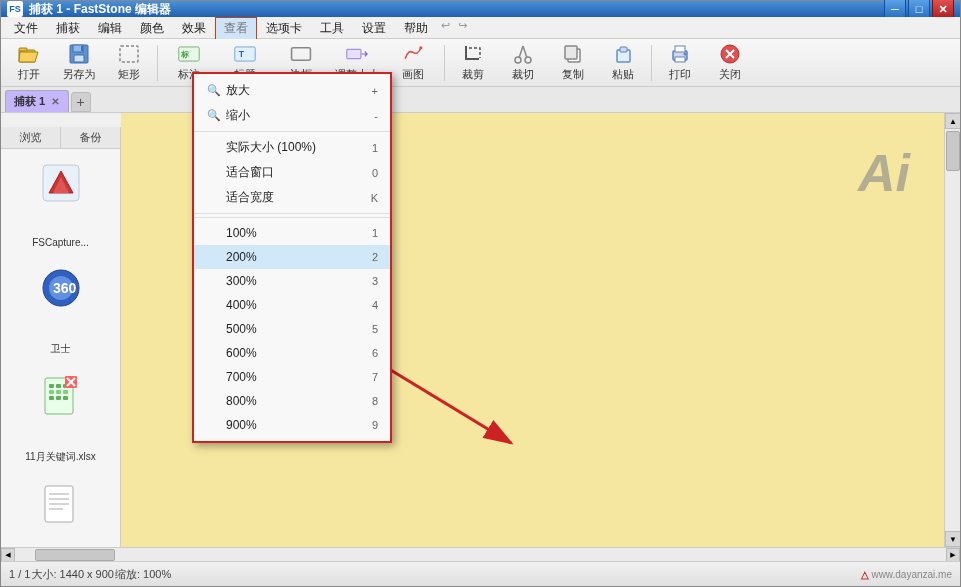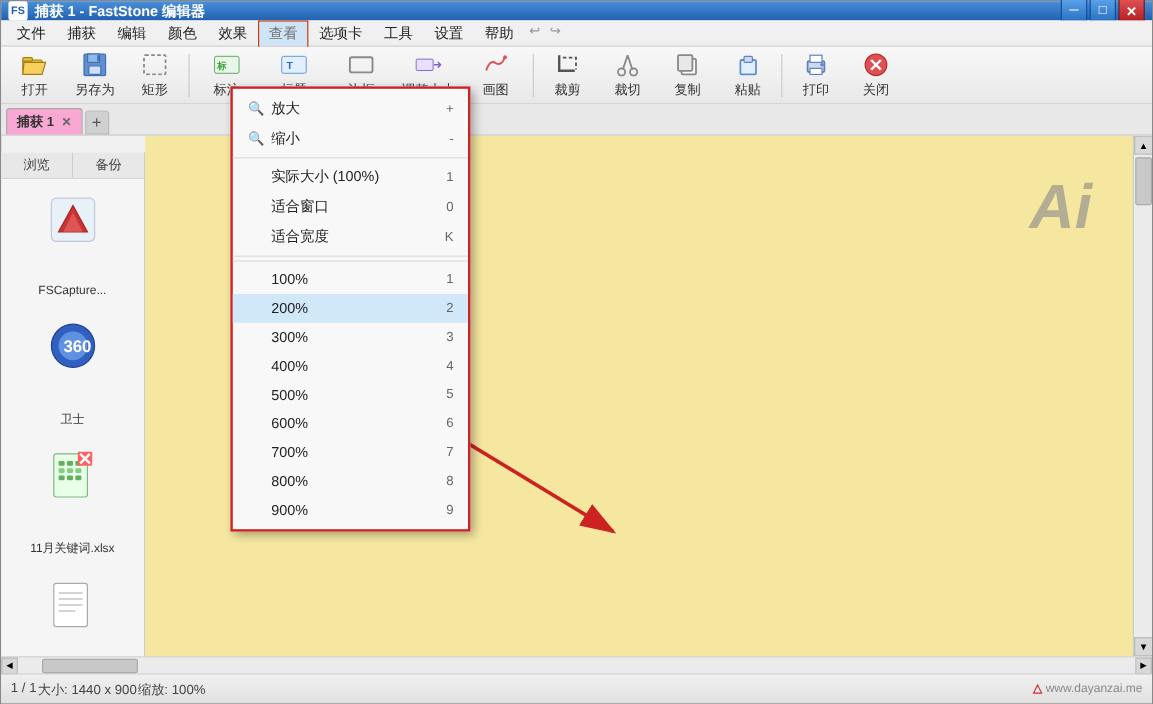--- a/index.html
+++ b/index.html
@@ -135,21 +135,21 @@
       background: #d0d0d0;
       border: 1px solid #bbb;
       border-bottom: none;
       border-radius: 3px 3px 0 0;
       font-size: 11px;
       cursor: pointer;
       color: #333;
       margin-right: 2px;
     }
     .tab.active {
-      background: #f9a8d4;
+      background: #c4b5fd;
       border-color: #aaa;
       font-weight: bold;
     }
     .tab-close {
       margin-left: 6px;
       font-size: 10px;
       color: #666;
       cursor: pointer;
     }
     .tab-add {

